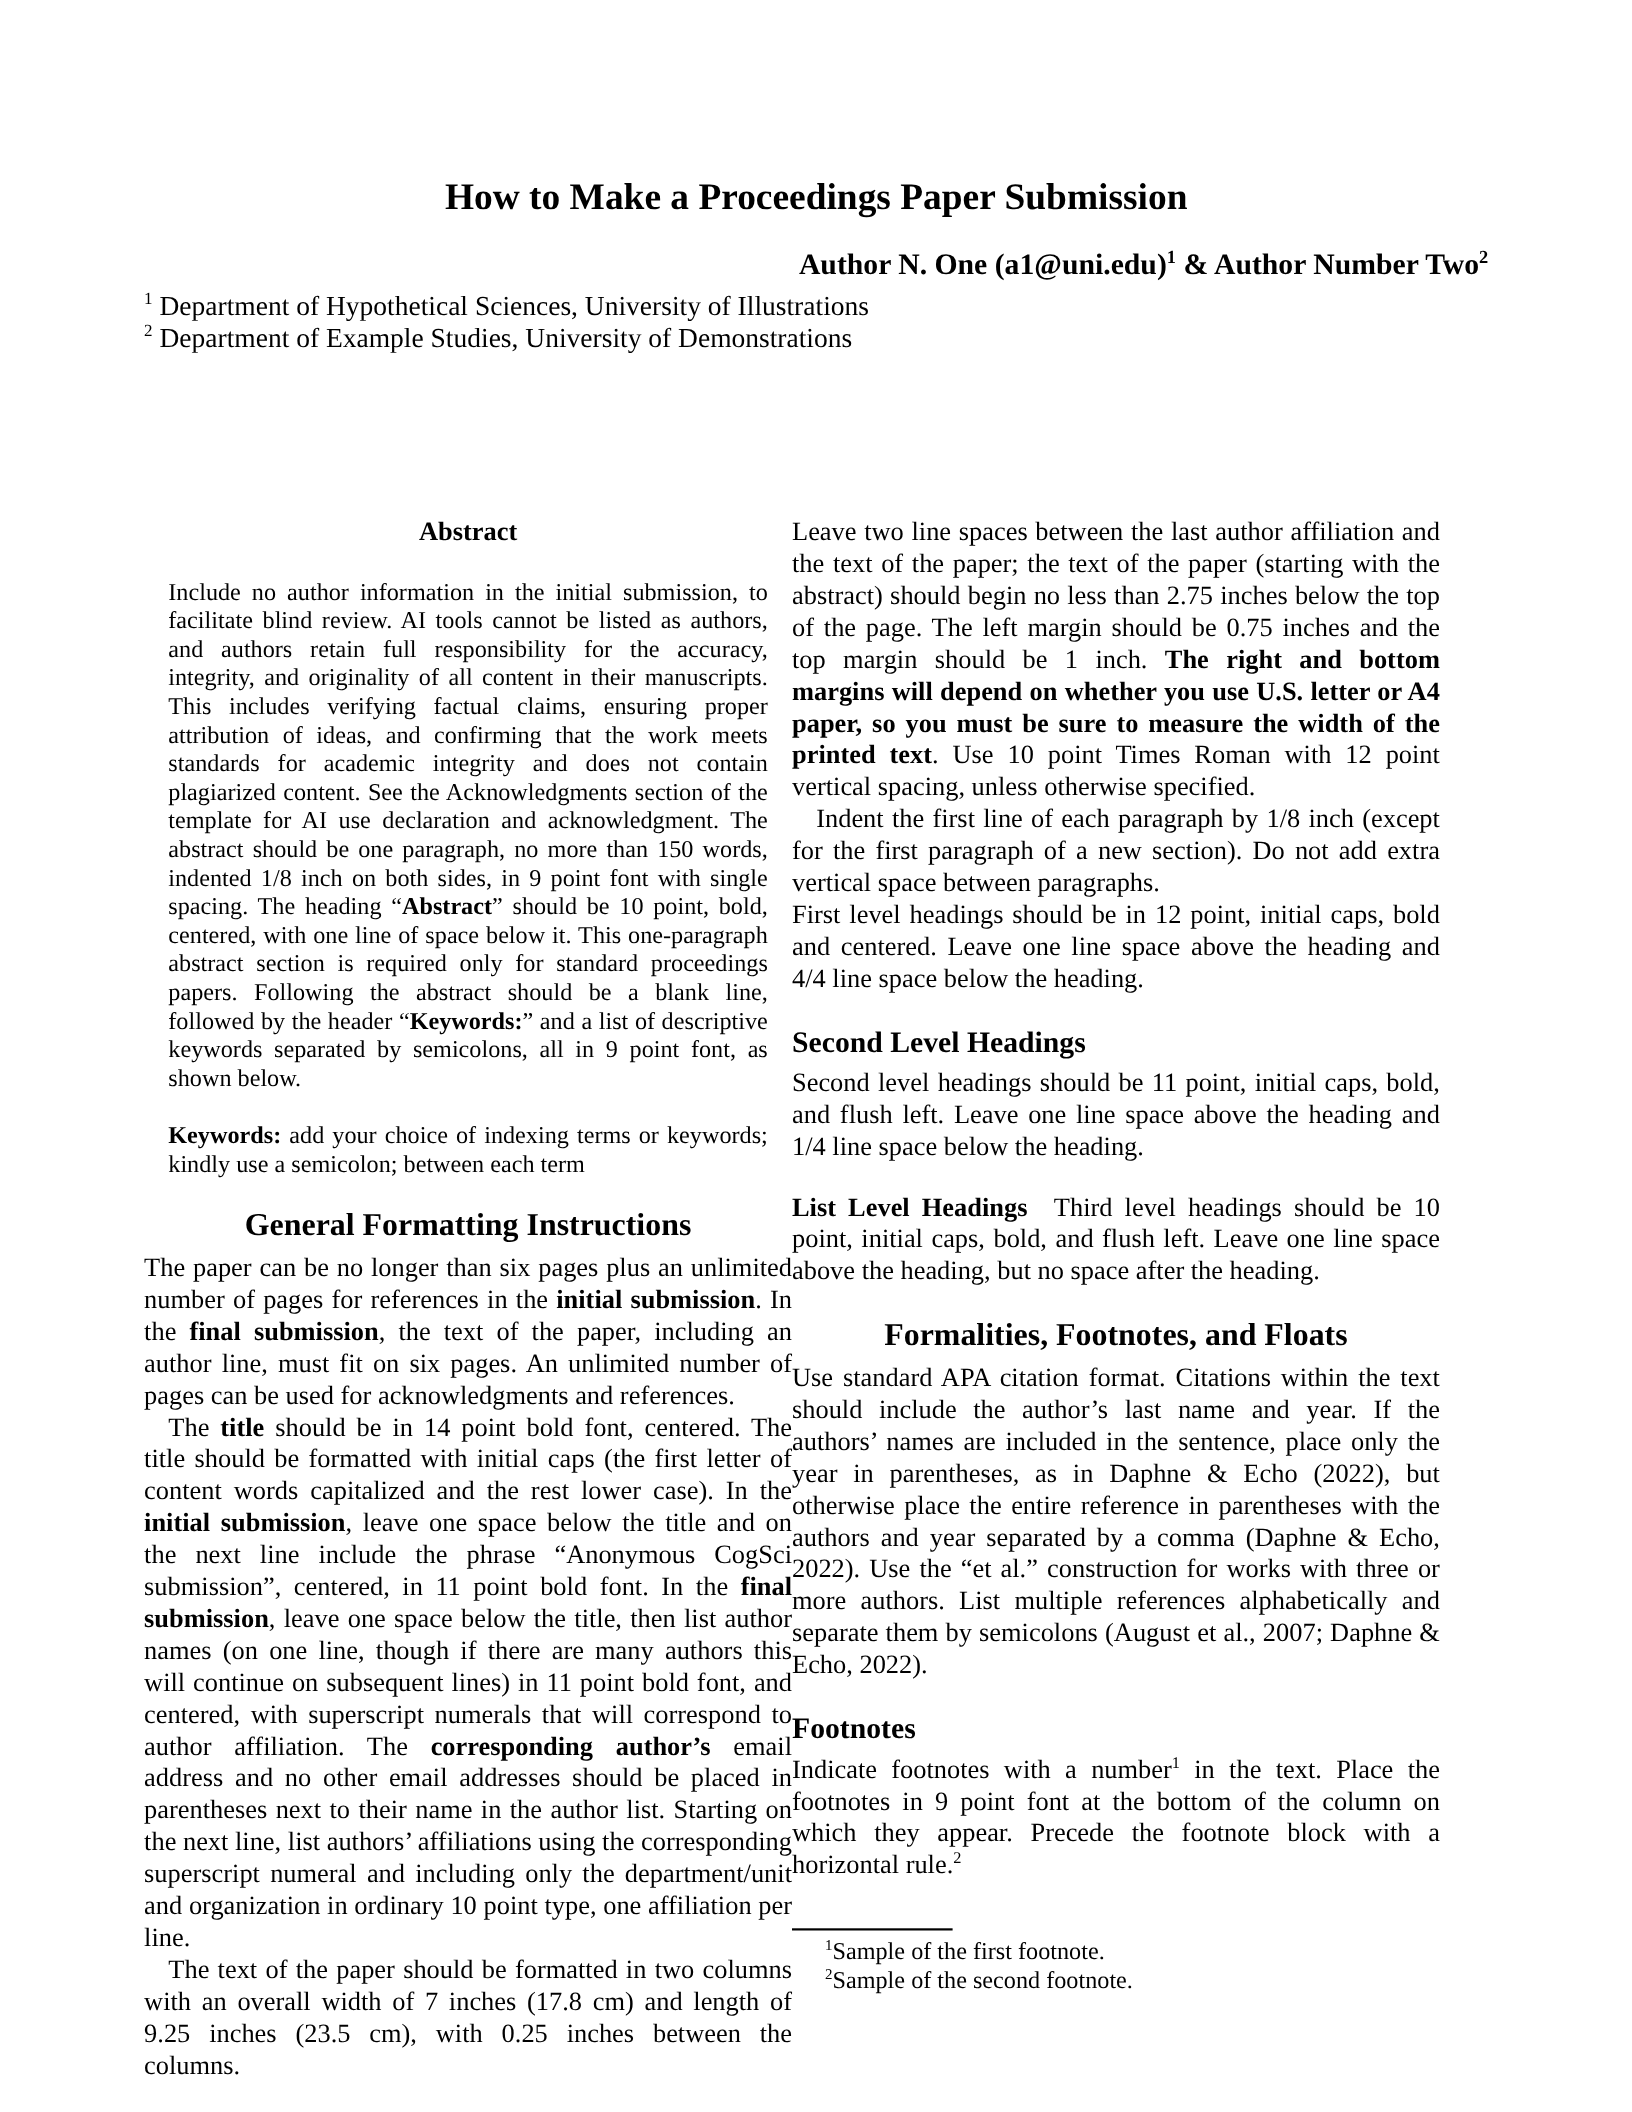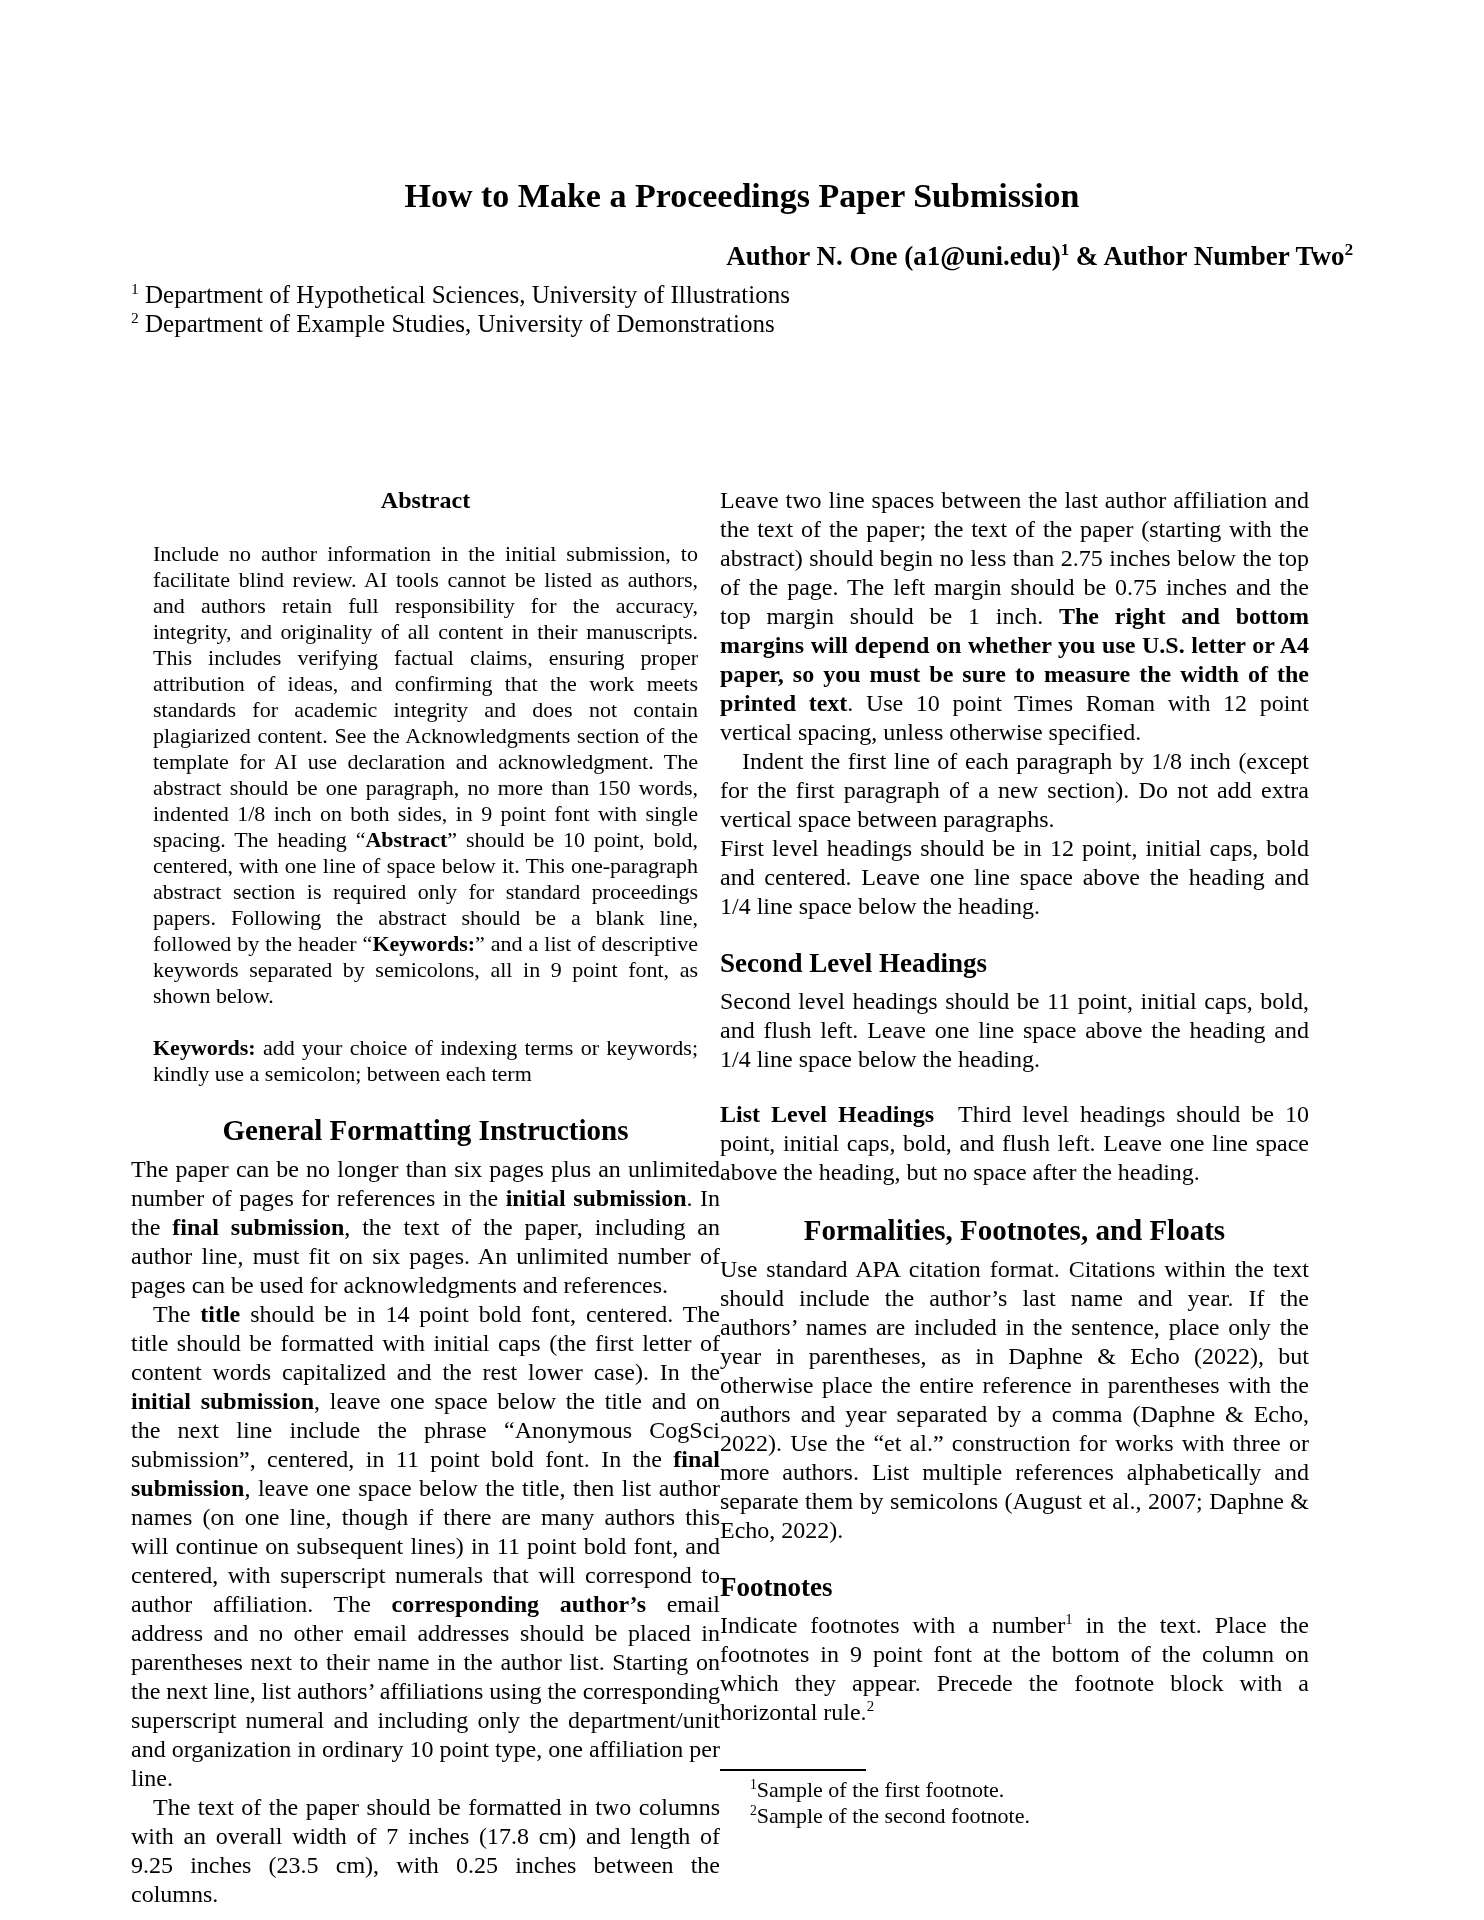--- a/index.html
+++ b/index.html
@@ -10,21 +10,21 @@
     font-family: "Liberation Serif", "DejaVu Serif", serif;
     overflow: hidden;
   }
   .page {
     position: relative;
     width: 1484px; height: 1920px;
     background: #ffffff;
   }
   .content {
     position: absolute;
-    left: 131px; top: 16px;
+    left: 131px; top: 0;
     width: 1222px;
   }
   
   .paper-title {
     margin-top: 160px;
     text-align: center;
     font-size: 34px;
     line-height: 40px;
     font-weight: bold;
   }
@@ -127,21 +127,21 @@
         <div class="h1-heading">General Formatting Instructions</div>
         <p class="body-par">The paper can be no longer than six pages plus an unlimited number of pages for references in the <b>initial submission</b>. In the <b>final submission</b>, the text of the paper, including an author line, must fit on six pages. An unlimited number of pages can be used for acknowledgments and references.</p>
         <p class="body-par indent">The <b>title</b> should be in 14 point bold font, centered. The title should be formatted with initial caps (the first letter of content words capitalized and the rest lower case). In the <b>initial submission</b>, leave one space below the title and on the next line include the phrase “Anonymous CogSci submission”, centered, in 11 point bold font. In the <b>final submission</b>, leave one space below the title, then list author names (on one line, though if there are many authors this will continue on subsequent lines) in 11 point bold font, and centered, with superscript numerals that will correspond to author affiliation. The <b>corresponding author’s</b> email address and no other email addresses should be placed in parentheses next to their name in the author list. Starting on the next line, list authors’ affiliations using the corresponding superscript numeral and including only the department/unit and organization in ordinary 10 point type, one affiliation per line.</p>
         <p class="body-par indent">The text of the paper should be formatted in two columns with an overall width of 7 inches (17.8 cm) and length of 9.25 inches (23.5 cm), with 0.25 inches between the columns.</p>
       </div>
 
       <div class="col">
         <p class="body-par">Leave two line spaces between the last author affiliation and the text of the paper; the text of the paper (starting with the abstract) should begin no less than 2.75 inches below the top of the page. The left margin should be 0.75 inches and the top margin should be 1 inch. <b>The right and bottom margins will depend on whether you use U.S. letter or A4 paper, so you must be sure to measure the width of the printed text</b>. Use 10 point Times Roman with 12 point vertical spacing, unless otherwise specified.</p>
         <p class="body-par indent">Indent the first line of each paragraph by 1/8 inch (except for the first paragraph of a new section). Do not add extra vertical space between paragraphs.</p>
 
-        <p class="body-par">First level headings should be in 12 point, initial caps, bold and centered. Leave one line space above the heading and 1/4 line space below the heading.</p>
+        <p class="body-par">First level headings should be in 12 point, initial caps, bold and centered. Leave one line space above the heading and 4/4 line space below the heading.</p>
 
         <div class="h2-heading">Second Level Headings</div>
         <p class="body-par">Second level headings should be 11 point, initial caps, bold, and flush left. Leave one line space above the heading and 1/4 line space below the heading.</p>
 
         <p class="body-par runin-par"><b>List Level Headings</b> Third level headings should be 10 point, initial caps, bold, and flush left. Leave one line space above the heading, but no space after the heading.</p>
 
         <div class="h1-heading">Formalities, Footnotes, and Floats</div>
         <p class="body-par">Use standard APA citation format. Citations within the text should include the author’s last name and year. If the authors’ names are included in the sentence, place only the year in parentheses, as in Daphne &amp; Echo (2022), but otherwise place the entire reference in parentheses with the authors and year separated by a comma (Daphne &amp; Echo, 2022). Use the “et al.” construction for works with three or more authors. List multiple references alphabetically and separate them by semicolons (August et al., 2007; Daphne &amp; Echo, 2022).</p>
 
         <div class="h2-heading">Footnotes</div>

